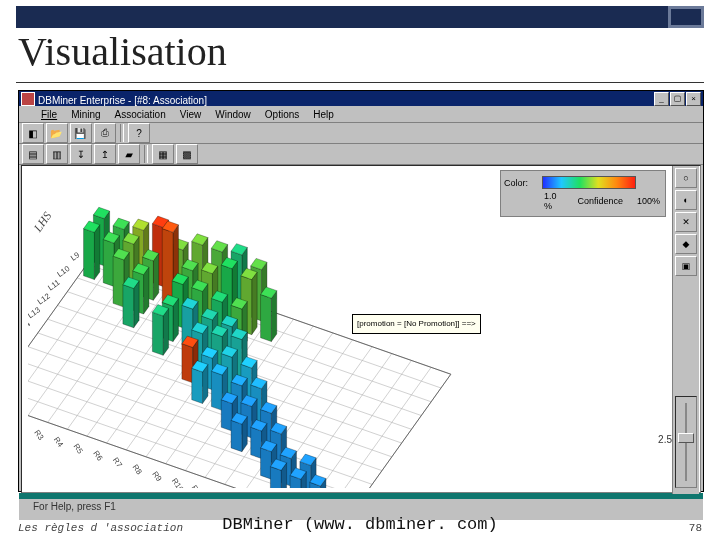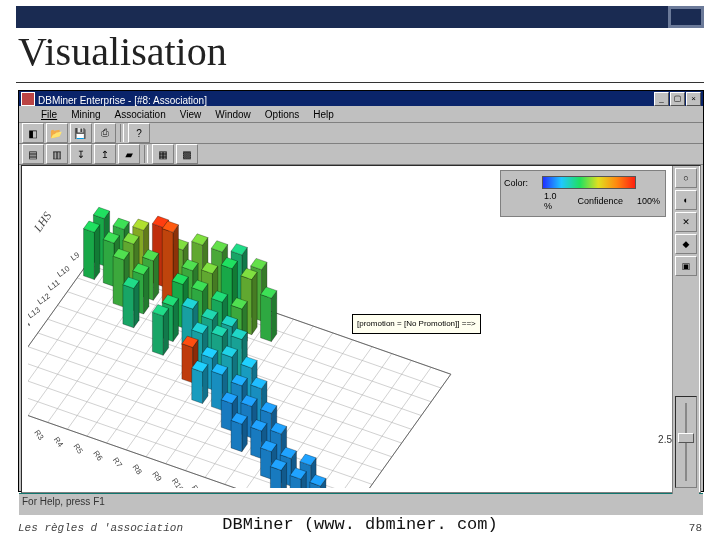--- a/index.html
+++ b/index.html
@@ -30,21 +30,21 @@
   .dockbtn{width:20px;height:18px;background:#c0c0c0;border:1px solid #fff;border-right-color:#808080;border-bottom-color:#808080;font-size:9px;display:flex;align-items:center;justify-content:center}
   .slider-box{margin-top:auto;margin-bottom:6px;width:20px;height:90px;background:#c0c0c0;border:1px inset #808080;position:relative}
   .slider-track{position:absolute;left:50%;top:6px;bottom:6px;width:2px;background:#888;transform:translateX(-50%)}
   .slider-thumb{position:absolute;left:2px;top:40%;width:14px;height:8px;background:#c0c0c0;border:1px solid #fff;border-right-color:#555;border-bottom-color:#555}
   .slider-lbl{position:absolute;right:28px;top:268px;font-size:10px;color:#333}
   .legend{position:absolute;right:34px;top:4px;width:158px;background:#c0c0c0;border:1px solid #808080;padding:3px;font-size:9px}
   .legend .row{display:flex;align-items:center;gap:14px;margin:2px 0}
   .spectrum{width:92px;height:11px;background:linear-gradient(90deg,#2030ff,#20c8ff,#20e060,#e0e020,#ff8810,#ff2010);border:1px solid #555}
   .nub{width:12px;height:16px;background:linear-gradient(#ffd060,#b06000);border:1px solid #555}
   .tooltip{position:absolute;left:330px;top:148px;background:#fffff0;border:1px solid #000;padding:4px 4px;font-size:8px;line-height:10px;max-width:210px}
-  .statusbar{height:17px;background:#c0c0c0;border-top:1px solid #0f766e;padding:2px 3px;font-size:10px;color:#333}
+  .statusbar{height:17px;background:#c0c0c0;border-top:6px solid #0f766e;padding:2px 14px;font-size:10px;color:#333}
 
   
   .plot{position:absolute;left:6px;top:4px;right:200px;bottom:4px}
   .plot svg{width:100%;height:100%}
   .grid line{stroke:#b0b0b0;stroke-width:0.6}
   .grid .border{stroke:#666;stroke-width:1}
   .axis-lbl{font:8px Tahoma,Arial;fill:#444}
   .axis-title{font:italic 12px Georgia,serif;fill:#444}
   .bar3d .top{stroke:#000;stroke-width:0.3}
   .bar3d .front{stroke:#000;stroke-width:0.3}

